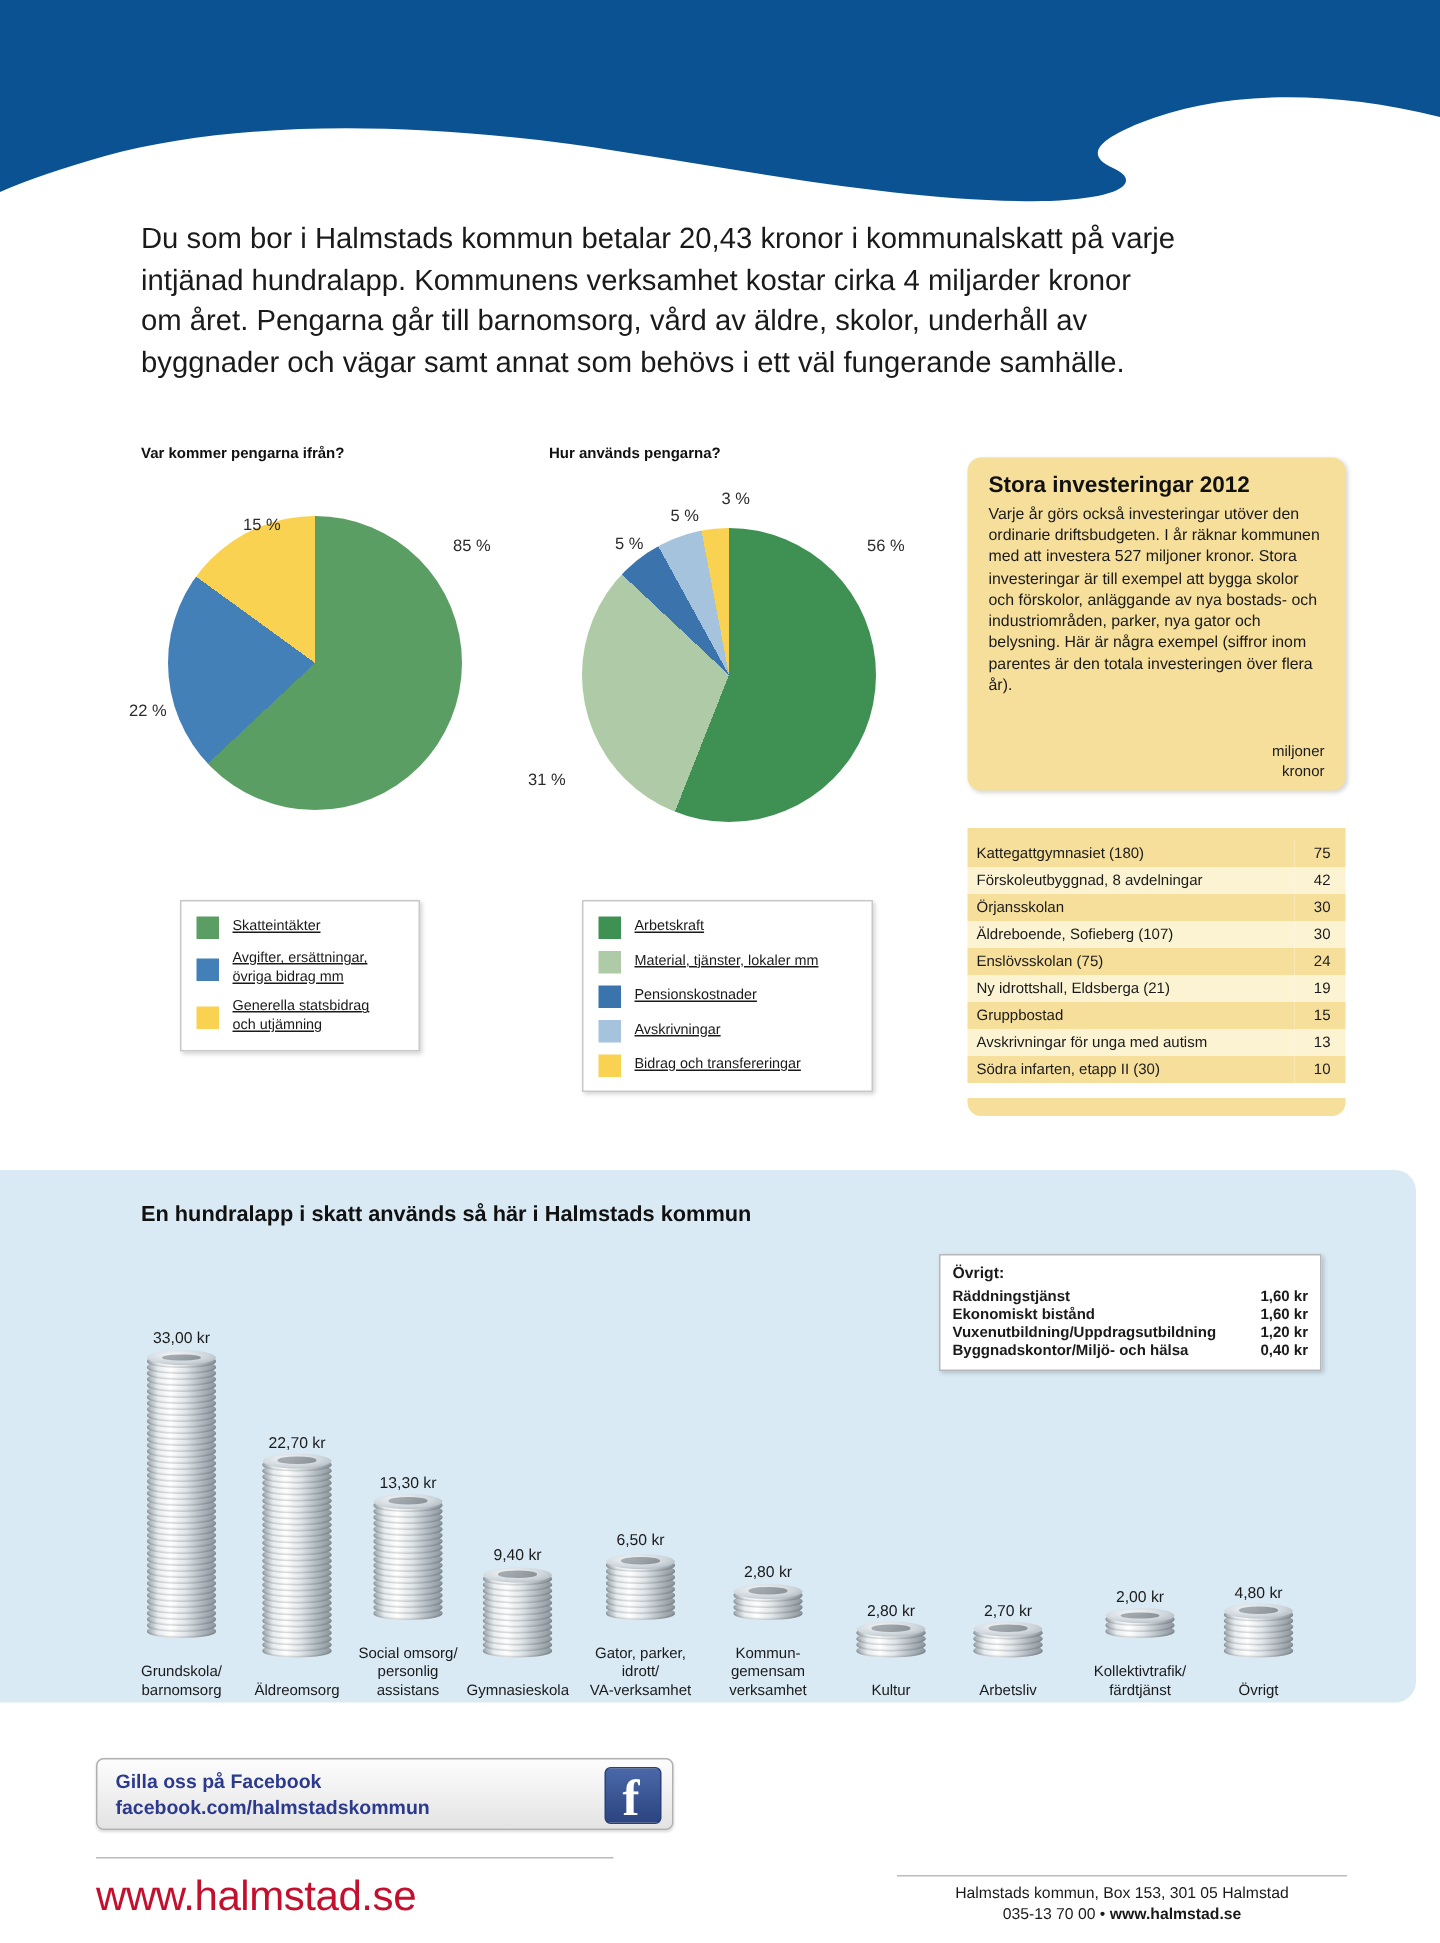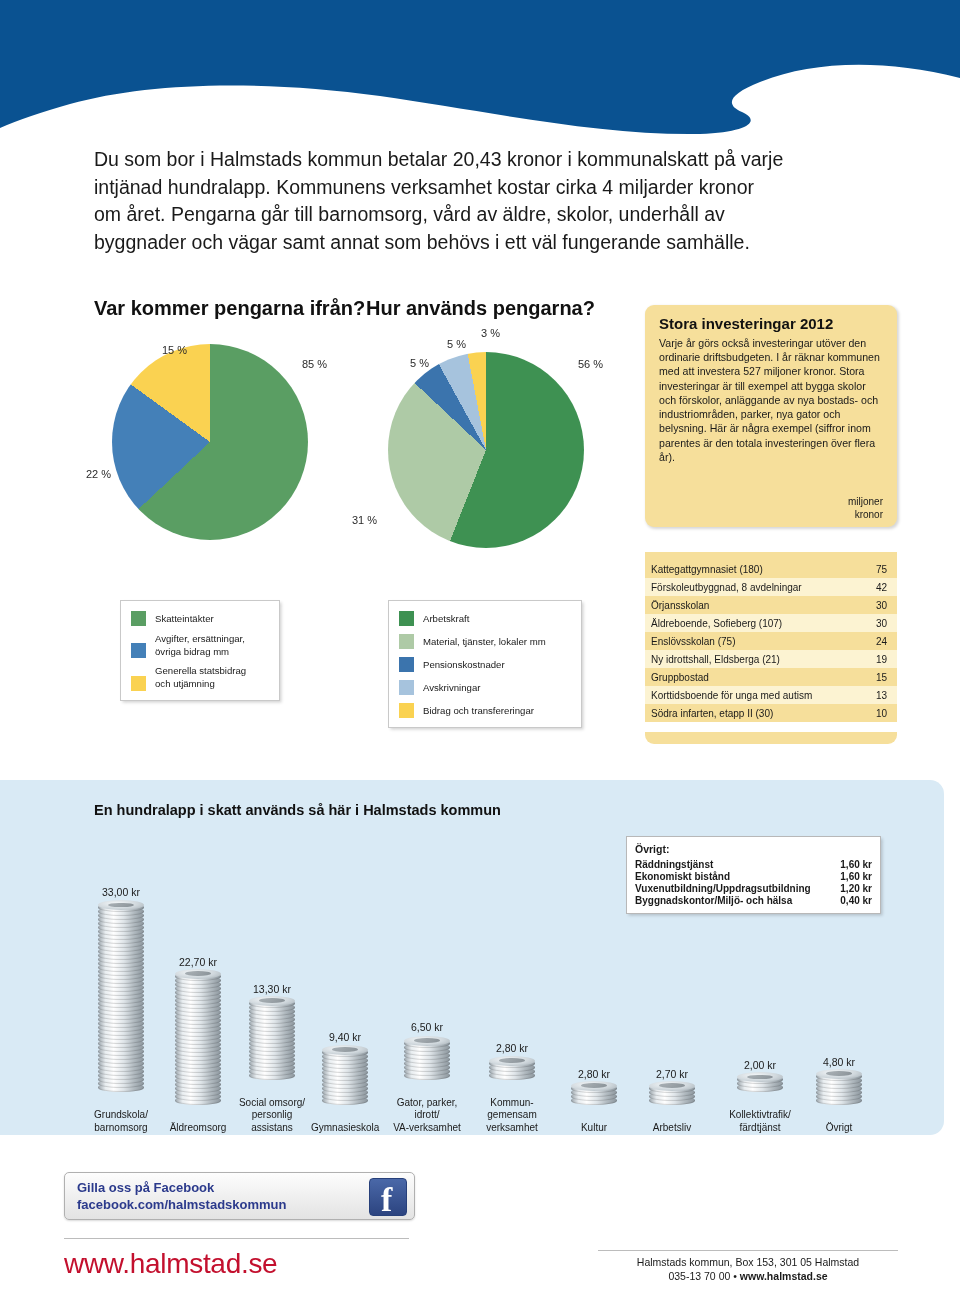--- a/index.html
+++ b/index.html
@@ -21,39 +21,39 @@
   }
   .header-title div { white-space:nowrap; }
 
   
   .intro {
     position:absolute; left:94px; top:146px; width:690px;
     font-size:19.5px; line-height:1.42; color:#1a1a1a;
   }
 
   
-  .sec-h { font-size:20px; font-weight:bold; color:#111; }
+  .sec-h { font-size:10px; font-weight:bold; color:#111; }
   #h-var { position:absolute; left:94px; top:297px; }
   #h-hur { position:absolute; left:366px; top:297px; }
 
   
   .pie { position:absolute; border-radius:50%; }
   #pie1 { left:112px; top:344px; width:196px; height:196px; }
   #pie2 { left:388px; top:352px; width:196px; height:196px; }
   .pielab { position:absolute; font-size:11px; color:#2b2b2b; white-space:nowrap; }
 
   
   .legend {
     position:absolute; background:#fff; border:1px solid #c9c9c9;
     box-shadow: 1.5px 1.5px 3px rgba(0,0,0,0.18);
     padding:9px 12px 9px 10px;
   }
   #legend1 { left:120px; top:600px; width:160px; }
   #legend2 { left:388px; top:600px; width:194px; }
-  .leg-row { display:flex; align-items:flex-end; margin-bottom:7px; }
+  .leg-row { display:flex; align-items:center; margin-bottom:7px;text-decoration:underline; }
   .leg-row:last-child { margin-bottom:0; }
   .swatch { width:15px; height:15px; flex:0 0 15px; margin-right:9px; margin-top:1px; }
   .leg-txt { font-size:9.6px; line-height:1.32; color:#1a1a1a; }
 
   
   #invest-card {
     position:absolute; left:645px; top:305px; width:252px; height:222px;
     background:#F6DF9B; border-radius:9px;
     box-shadow: 1.5px 1.5px 3px rgba(0,0,0,0.16);
     padding:10px 14px 8px 14px;
@@ -104,21 +104,21 @@
     box-shadow: 1.5px 1.5px 3px rgba(0,0,0,0.18);
     padding:6px 8px 7px 8px;
   }
   #ovrigt-title { font-size:10.5px; font-weight:bold; margin-bottom:3px; }
   #ovrigt table { width:100%; border-collapse:collapse; font-size:10px; }
   #ovrigt td { padding:0.5px 0;font-weight:bold; }
   #ovrigt td.v { text-align:right; white-space:nowrap; }
 
   
   #fb-badge {
-    position:absolute; left:64px; top:1172px; width:351px; height:48px;
+    position:absolute; left:64px; top:1172px; width:385px; height:48px;
     border:1px solid #b0b0b0; border-radius:5px;
     background: linear-gradient(#fdfdfd, #e3e3e3);
     box-shadow: 0 1px 2px rgba(0,0,0,0.15);
   }
   #fb-text {
     position:absolute; left:12px; top:7px;
     font-size:13px; font-weight:bold; color:#2B3A8C; line-height:1.3;
   }
   #fb-icon {
     position:absolute; right:7px; top:5px; width:38px; height:38px;
@@ -265,21 +265,21 @@
         </tr>
         <tr class="even">
           <td>Ny idrottshall, Eldsberga (21)</td>
           <td class="val">19</td>
         </tr>
         <tr class="odd">
           <td>Gruppbostad</td>
           <td class="val">15</td>
         </tr>
         <tr class="even">
-          <td>Korttidsboende för unga med autism</td>
+          <td>Avskrivningar för unga med autism</td>
           <td class="val">13</td>
         </tr>
         <tr class="odd">
           <td>Södra infarten, etapp II (30)</td>
           <td class="val">10</td>
         </tr>
       </tbody>
   </table>
   <div id="invest-table-foot"></div>
 

